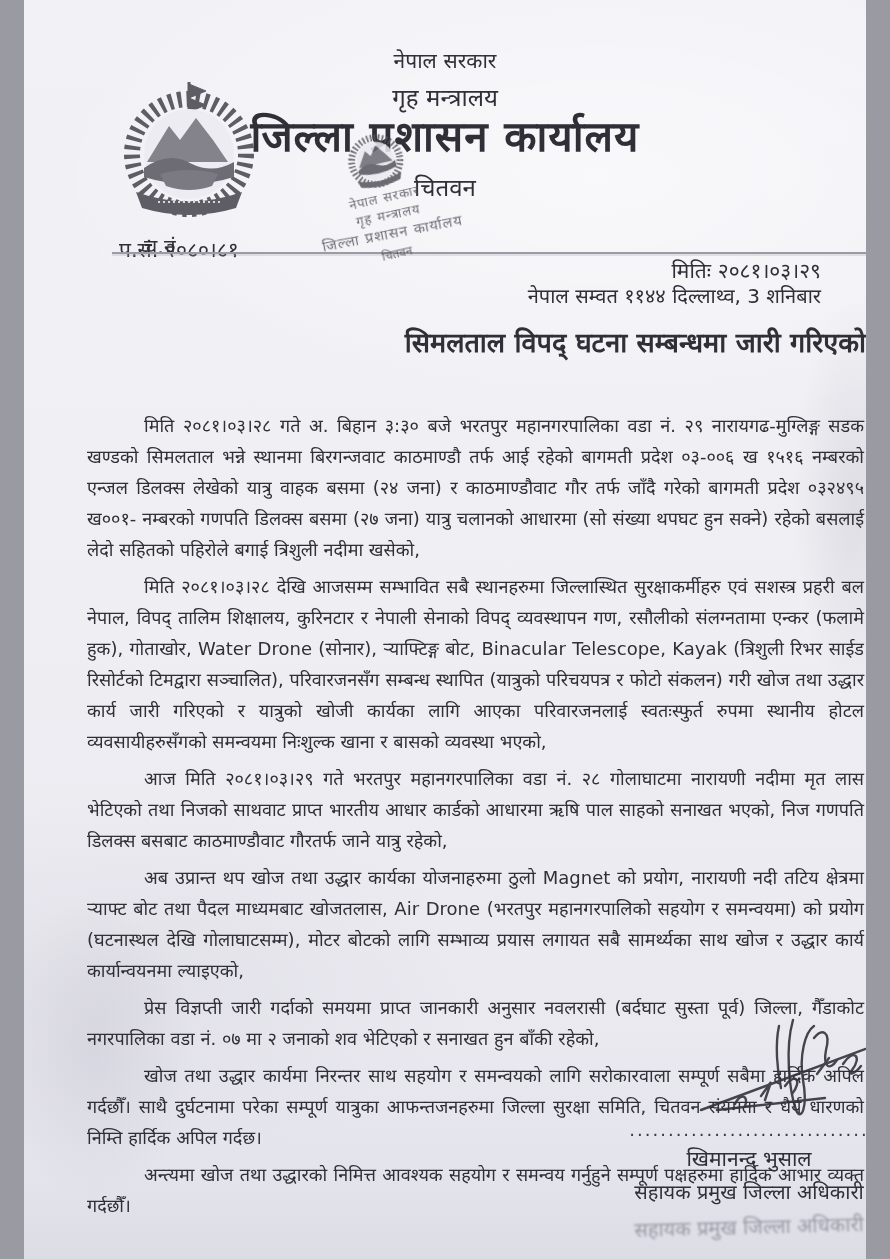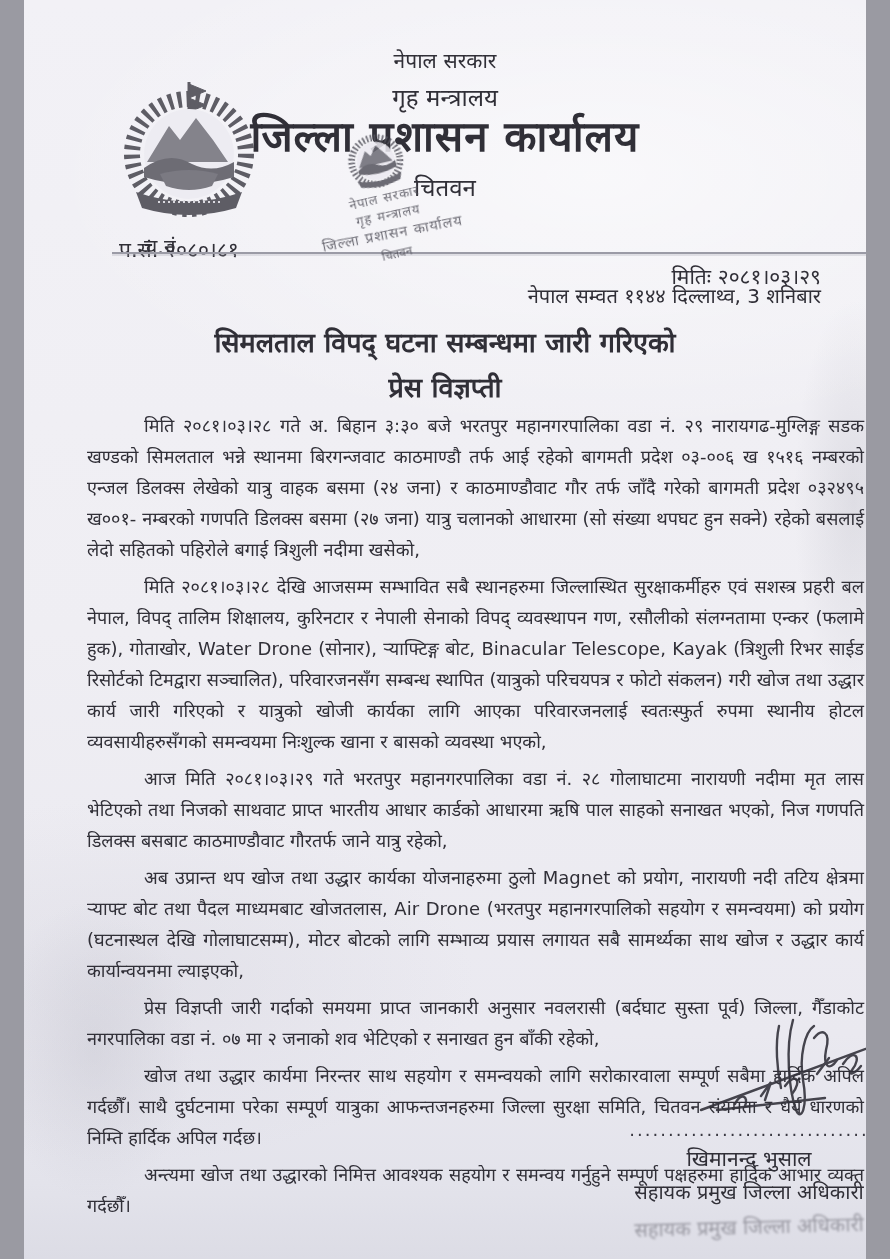--- a/index.html
+++ b/index.html
@@ -28,25 +28,25 @@
   
   .stamp{position:absolute;left:266px;top:126px;width:190px;height:150px;transform:rotate(-13deg);
          color:#55545e;opacity:.85;filter:blur(.35px);text-align:center;}
   .stamp .mini{width:84px;height:62px;margin:0 auto;display:block;}
   .stamp .s1{font-size:13px;letter-spacing:1px;}
   .stamp .s2{font-size:13px;letter-spacing:1px;transform:rotate(1deg);}
   .stamp .s3{font-size:14px;letter-spacing:1px;transform:rotate(2deg) scaleX(1.04);}
   .stamp .s4{font-size:12px;margin-top:3px;}
 
   
-  .dl1{position:absolute;right:45px;top:262px;font-size:21px;text-align:right;}
+  .dl1{position:absolute;right:45px;top:256px;font-size:21px;text-align:right;}
   .dl2{position:absolute;right:45px;top:282px;font-size:20px;text-align:right;}
 
   
-  .title{position:absolute;left:0;right:0;top:320px;text-align:center;font-size:27px;font-weight:bold;line-height:45px;}
+  .title{position:absolute;left:0;right:0;top:320px;text-align:right;font-size:27px;font-weight:bold;line-height:45px;}
 
   
   .body{position:absolute;left:57px;top:404px;width:789px;font-size:18px;line-height:31px;text-align:justify;}
   .body p{margin:6px;text-indent:57px;}
 
   
   .sig{position:absolute;left:575px;top:1058px;width:300px;text-align:center;}
   .sig .scrawl{position:absolute;right:-6px;top:-48px;width:230px;height:128px;opacity:.9;}
   .sig .dots{font-size:18px;letter-spacing:2px;color:#3a3942;line-height:20px;position:relative;top:62px;}
   .sig .name{font-size:21px;position:relative;top:66px;}
@@ -101,21 +101,20 @@
     <div class="s2">गृह मन्त्रालय</div>
     <div class="s3">जिल्ला प्रशासन कार्यालय</div>
     <div class="s4">चितवन</div>
   </div>
 
   <div class="dl1">मितिः २०८१।०३।२९</div>
   <div class="dl2">नेपाल सम्वत ११४४ दिल्लाथ्व, 3 शनिबार</div>
 
   <div class="title">
     <div>सिमलताल विपद् घटना सम्बन्धमा जारी गरिएको</div>
-    <div>प्रेस विज्ञप्ती</div>
   </div>
 
   <div class="body">
     <p>मिति २०८१।०३।२८ गते अ. बिहान ३:३० बजे भरतपुर महानगरपालिका वडा नं. २९ नारायगढ-मुग्लिङ्ग सडक खण्डको सिमलताल भन्ने स्थानमा बिरगन्जवाट काठमाण्डौ तर्फ आई रहेको बागमती प्रदेश ०३-००६ ख १५१६ नम्बरको एन्जल डिलक्स लेखेको यात्रु वाहक बसमा (२४ जना) र काठमाण्डौवाट गौर तर्फ जाँदै गरेको बागमती प्रदेश ०३२४९५ ख००१- नम्बरको गणपति डिलक्स बसमा (२७ जना) यात्रु चलानको आधारमा (सो संख्या थपघट हुन सक्ने) रहेको बसलाई लेदो सहितको पहिरोले बगाई त्रिशुली नदीमा खसेको,</p>
     <p>मिति २०८१।०३।२८ देखि आजसम्म सम्भावित सबै स्थानहरुमा जिल्लास्थित सुरक्षाकर्मीहरु एवं सशस्त्र प्रहरी बल नेपाल, विपद् तालिम शिक्षालय, कुरिनटार र नेपाली सेनाको विपद् व्यवस्थापन गण, रसौलीको संलग्नतामा एन्कर (फलामे हुक), गोताखोर, Water Drone (सोनार), ऱ्याफ्टिङ्ग बोट, Binacular Telescope, Kayak (त्रिशुली रिभर साईड रिसोर्टको टिमद्वारा सञ्चालित), परिवारजनसँग सम्बन्ध स्थापित (यात्रुको परिचयपत्र र फोटो संकलन) गरी खोज तथा उद्धार कार्य जारी गरिएको र यात्रुको खोजी कार्यका लागि आएका परिवारजनलाई स्वतःस्फुर्त रुपमा स्थानीय होटल व्यवसायीहरुसँगको समन्वयमा निःशुल्क खाना र बासको व्यवस्था भएको,</p>
     <p>आज मिति २०८१।०३।२९ गते भरतपुर महानगरपालिका वडा नं. २८ गोलाघाटमा नारायणी नदीमा मृत लास भेटिएको तथा निजको साथवाट प्राप्त भारतीय आधार कार्डको आधारमा ऋषि पाल साहको सनाखत भएको, निज गणपति डिलक्स बसबाट काठमाण्डौवाट गौरतर्फ जाने यात्रु रहेको,</p>
     <p>अब उप्रान्त थप खोज तथा उद्धार कार्यका योजनाहरुमा ठुलो Magnet को प्रयोग, नारायणी नदी तटिय क्षेत्रमा र्‍याफ्ट बोट तथा पैदल माध्यमबाट खोजतलास, Air Drone (भरतपुर महानगरपालिको सहयोग र समन्वयमा) को प्रयोग (घटनास्थल देखि गोलाघाटसम्म), मोटर बोटको लागि सम्भाव्य प्रयास लगायत सबै सामर्थ्यका साथ खोज र उद्धार कार्य कार्यान्वयनमा ल्याइएको,</p>
     <p>प्रेस विज्ञप्ती जारी गर्दाको समयमा प्राप्त जानकारी अनुसार नवलरासी (बर्दघाट सुस्ता पूर्व) जिल्ला, गैँडाकोट नगरपालिका वडा नं. ०७ मा २ जनाको शव भेटिएको र सनाखत हुन बाँकी रहेको,</p>
     <p>खोज तथा उद्धार कार्यमा निरन्तर साथ सहयोग र समन्वयको लागि सरोकारवाला सम्पूर्ण सबैमा हार्दिक अपिल गर्दछौँ। साथै दुर्घटनामा परेका सम्पूर्ण यात्रुका आफन्तजनहरुमा जिल्ला सुरक्षा समिति, चितवन संयमता र धैर्य धारणको निम्ति हार्दिक अपिल गर्दछ।</p>
     <p>अन्त्यमा खोज तथा उद्धारको निमित्त आवश्यक सहयोग र समन्वय गर्नुहुने सम्पूर्ण पक्षहरुमा हार्दिक आभार व्यक्त गर्दछौँ।</p>

